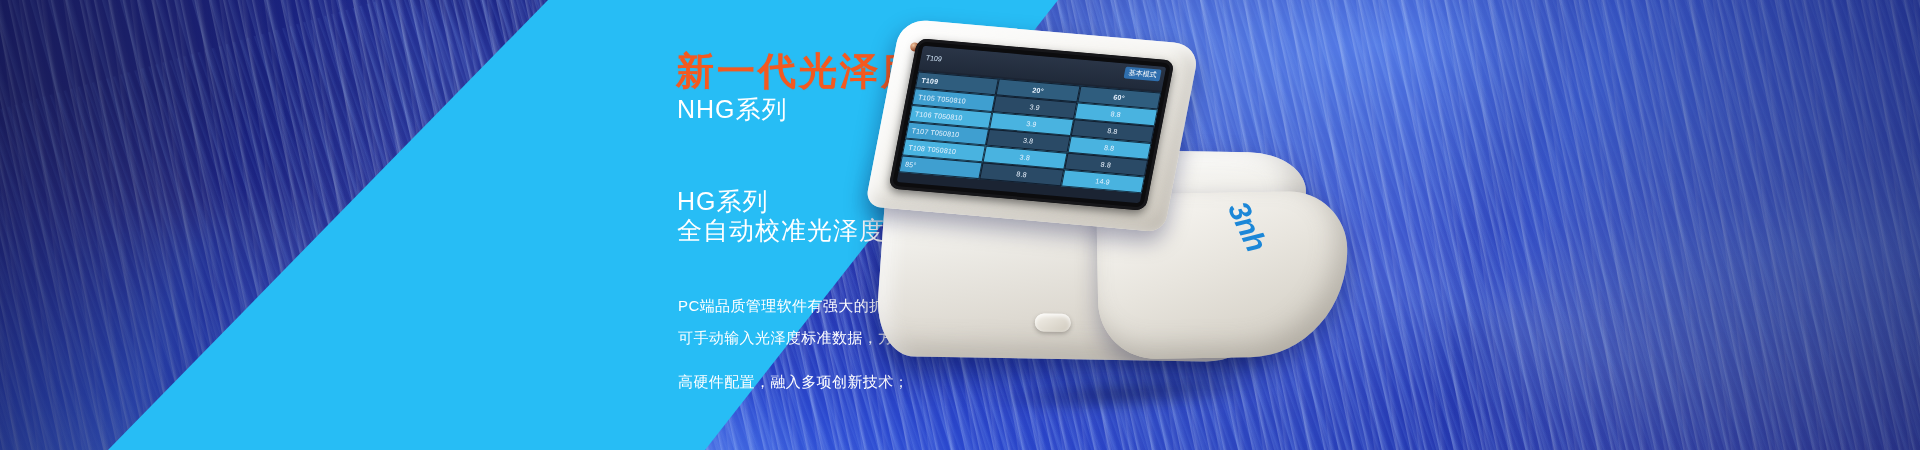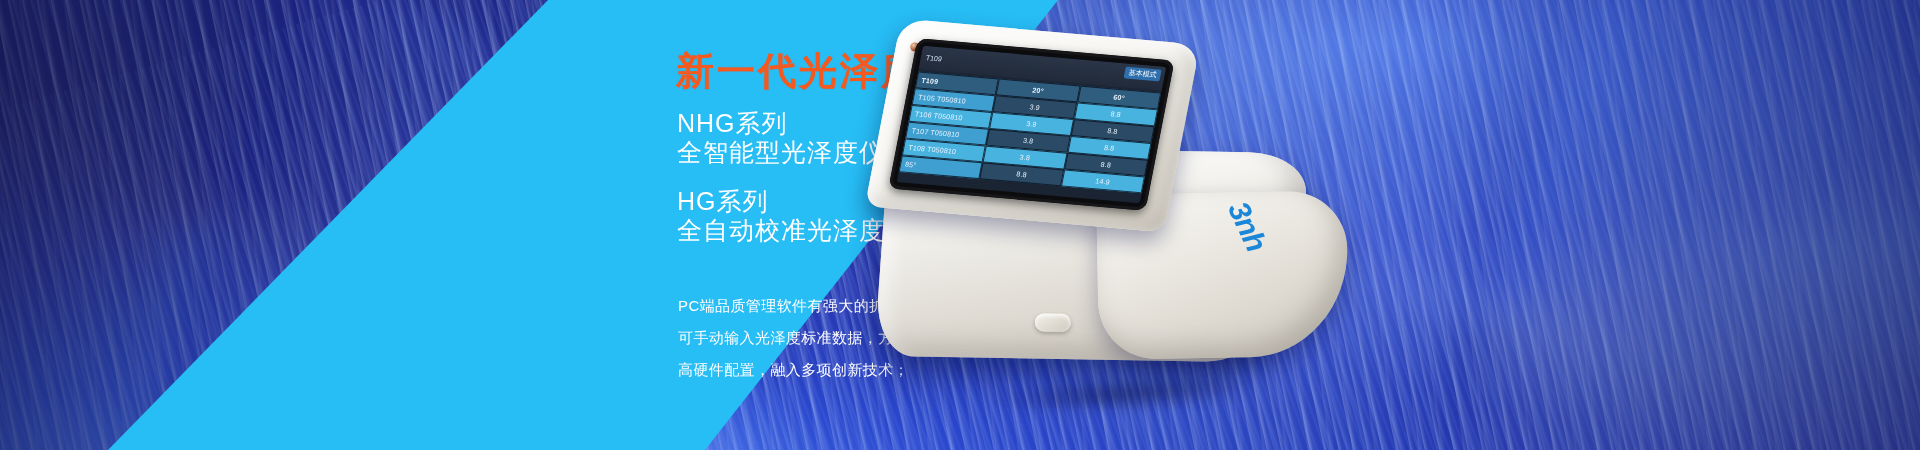--- a/index.html
+++ b/index.html
@@ -102,31 +102,31 @@
     position:absolute;left:0;top:46px;
     font-size:38px;font-weight:bold;letter-spacing:3px;
     color:#f4591f;
     text-shadow:0 0 1px rgba(244,89,31,.6);
     white-space:nowrap;
   }
   .sub{
     position:absolute;left:1px;
     font-size:25px;color:#ffffff;letter-spacing:1px;white-space:nowrap;
   }
-  .sub.l1{top:107px;}
+  .sub.l1{top:93px;}
   .sub.l2{top:136px;}
   .sub.l3{top:185px;}
   .sub.l4{top:214px;}
   .feat{
     position:absolute;left:2px;
     font-size:15px;color:#ffffff;letter-spacing:.4px;white-space:nowrap;
   }
   .feat.f1{top:297px;}
   .feat.f2{top:329px;}
-  .feat.f3{top:361px;}
+  .feat.f3{top:373px;}
 
   
   .device{
     position:absolute;left:880px;top:18px;width:480px;height:420px;
     transform:rotate(-3deg);
   }
   .dev-body{
     position:absolute;left:0;top:130px;width:420px;height:210px;
     background:linear-gradient(170deg,#ffffff 0%,#f3f2ee 30%,#dedad2 68%,#c9c4ba 100%);
     border-radius:28px 60px 90px 40px / 28px 40px 110px 60px;
@@ -229,21 +229,20 @@
     </div>
     <div class="glow-bot"></div>
     <div class="vignette"></div>
   </div>
 
   <div class="cyan-panel"></div>
 
   <div class="copy">
     <div class="title">新一代光泽度仪</div>
     <div class="sub l1">NHG系列</div>
-    <div class="sub l2">全智能型光泽度仪</div>
     <div class="sub l3">HG系列</div>
     <div class="sub l4">全自动校准光泽度仪</div>
     <div class="feat f1">PC端品质管理软件有强大的扩展功能；</div>
     <div class="feat f2">可手动输入光泽度标准数据，方便客户操作；</div>
     <div class="feat f3">高硬件配置，融入多项创新技术；</div>
   </div>
 
   <div class="device">
     <div class="dev-shadow"></div>
     <div class="dev-body"></div>

